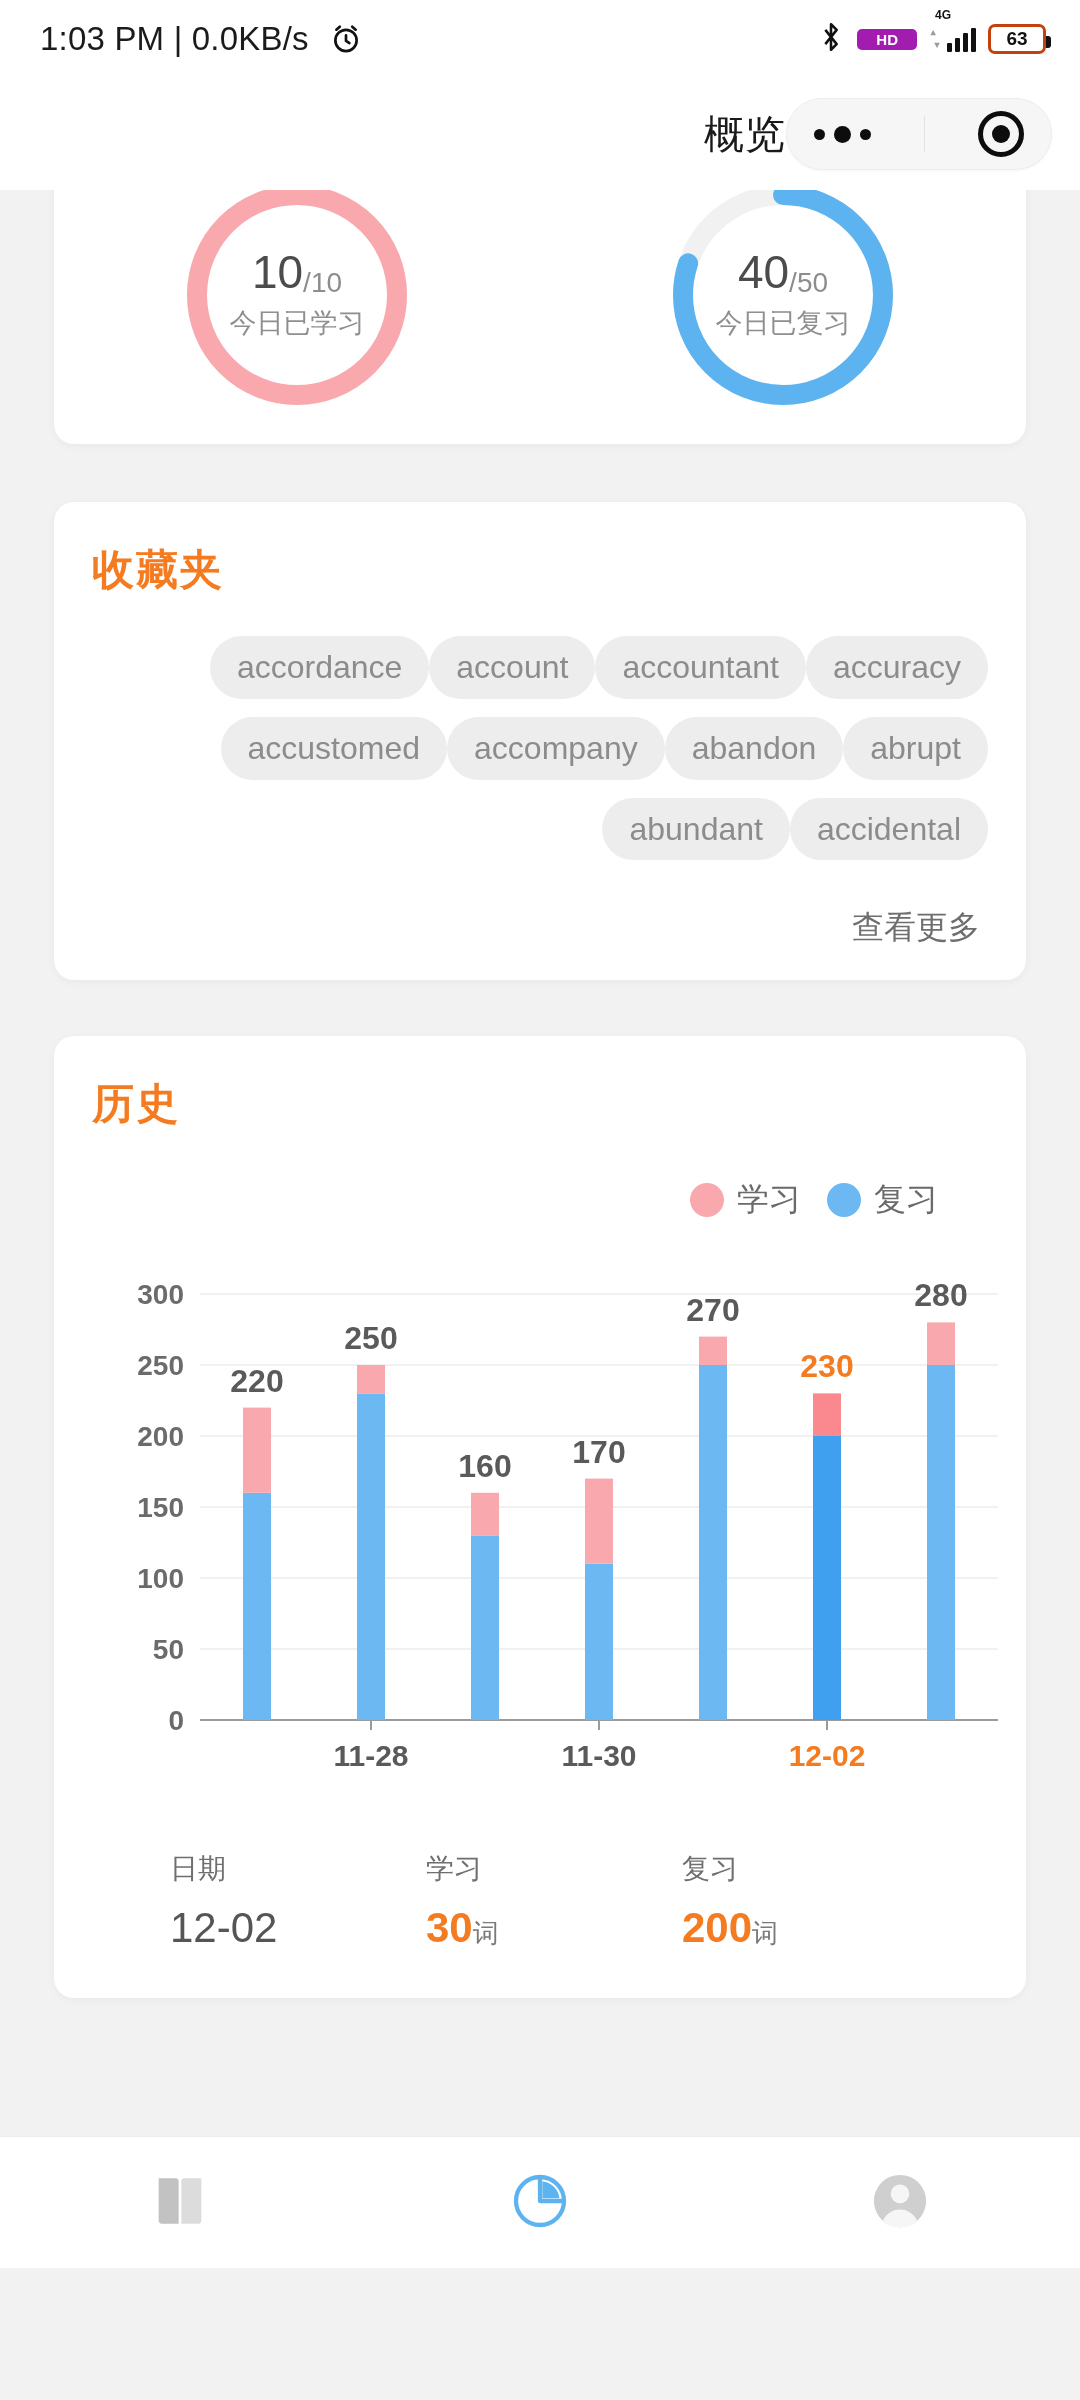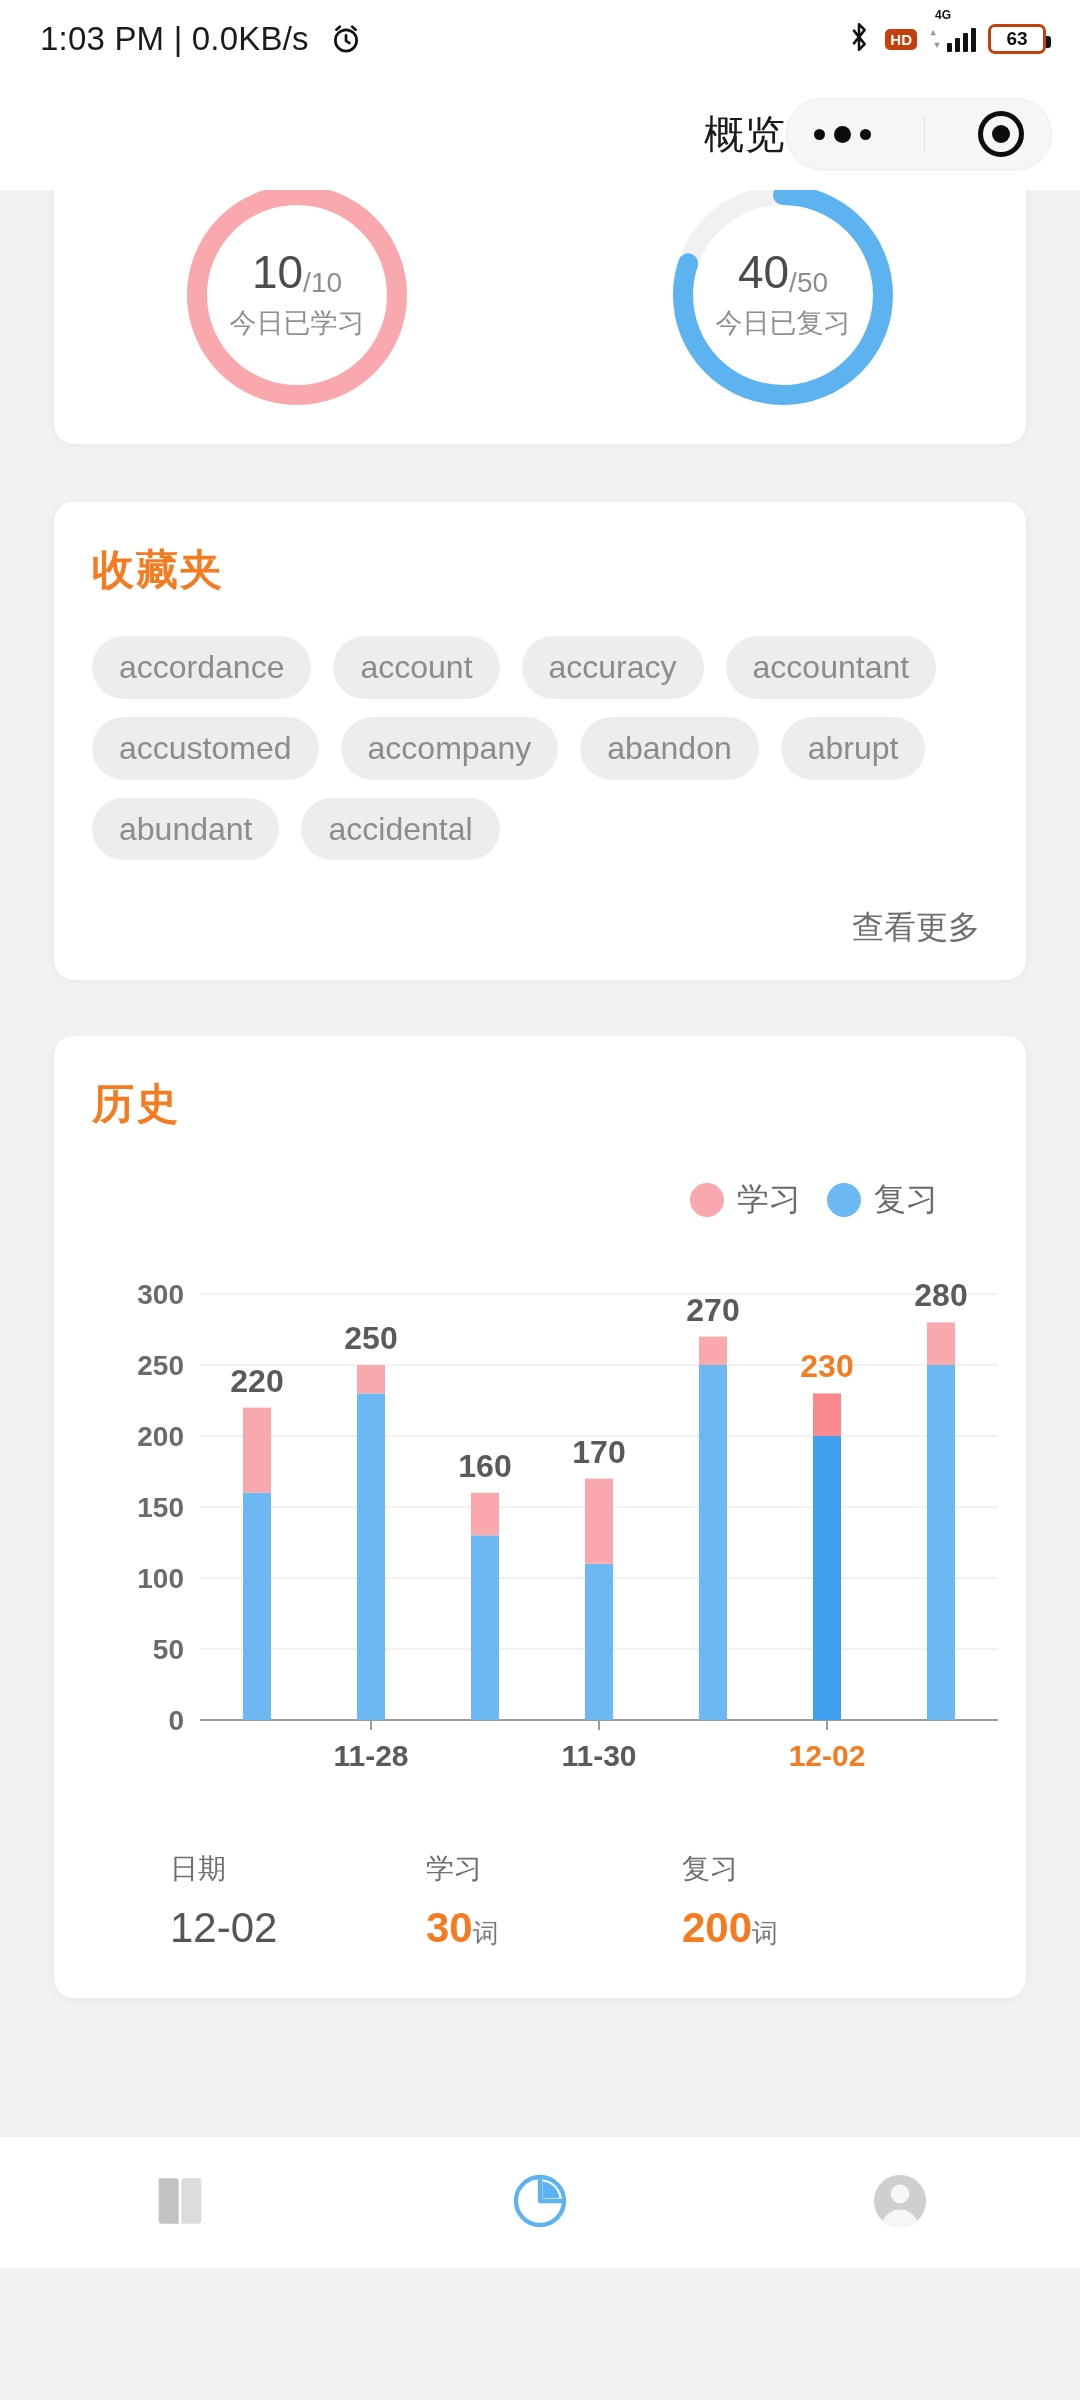--- a/index.html
+++ b/index.html
@@ -15,22 +15,22 @@
     height: 78px; width: 100%;
     background: #ffffff;
     display: flex; align-items: center; justify-content: space-between;
     padding: 0 34px 0 40px;
   }
   .sb-left { display: flex; align-items: center; gap: 12px; }
   .sb-clock { font-size: 33px; color: #1b1b1b; font-weight: 500; letter-spacing: .2px; }
   .alarm-icon { margin-left: 8px; display:inline-flex; }
   .sb-right { display: flex; align-items: center; gap: 12px; }
   .hd-badge {
-    background:#c2410c; color:#fff; font-size:15px; font-weight:700;
-    border-radius:5px; padding: 3px 5px; line-height:1;
+    background:#a21caf; color:#fff; font-size:15px; font-weight:700;
+    border-radius:5px; padding: 3px 19px; line-height:1;
   }
   .net-wrap { display:flex; align-items:flex-end; gap:2px; position:relative; }
   .net-4g { font-size:12px; color:#111; font-weight:600; position:absolute; top:-18px; left:6px; }
   .bars { display:flex; align-items:flex-end; gap:3px; height:26px; }
   .bars i { display:block; width:5px; background:#111; border-radius:1px; }
   .battery {
     width:58px; height:30px; border:3px solid #c2410c; border-radius:7px;
     display:flex; align-items:center; justify-content:center; position:relative;
   }
   .battery:after {
@@ -74,21 +74,21 @@
   .ring svg { transform: rotate(-90deg); display:block; }
   .ring-label { position:absolute; inset:0; display:flex; flex-direction:column;
     align-items:center; justify-content:center; gap:10px; }
   .ring-val { font-size:46px; color:#4c4c4c; font-weight:400; line-height:1; }
   .ring-val sub { font-size:28px; color:#8d8d8d; vertical-align: baseline; position:relative; top:4px; }
   .ring-sub { font-size:27px; color:#8f8f8f; }
 
   
   .fav-card { margin-top: 58px; padding: 40px 38px 30px 38px; }
   .sec-title { font-size:42px; font-weight:bold; color:#f47b20; letter-spacing:2px; }
-  .chips { display:flex; flex-wrap:wrap; gap:18px 22px; margin-top: 38px; }
+  .chips { display:flex; flex-wrap:wrap; gap:18px 0; margin-top: 38px; justify-content: flex-end; }
   .chip {
     background:#ededed; color:#8c8c8c; font-size:32px;
     border-radius:34px; padding: 13px 27px; line-height:1.15;
   }
   .more-row { display:flex; justify-content:flex-end; margin-top: 46px; padding-right: 8px;}
   .more-link { font-size:32px; color:#6e6e6e; }
 
   
   .hist-card { margin-top: 56px; padding: 40px 38px 46px 38px; }
   .legend { display:flex; align-items:center; justify-content:flex-end; gap:26px; margin-top: 46px; padding-right:50px;}
@@ -203,22 +203,22 @@
       </div>
 
     </div>
   </div>
 
   <div class="card fav-card">
     <div class="sec-title">收藏夹</div>
     <div class="chips" id="chips">
         <span class="chip">accordance</span>
         <span class="chip">account</span>
+        <span class="chip">accountant</span>
         <span class="chip">accuracy</span>
-        <span class="chip">accountant</span>
         <span class="chip">accustomed</span>
         <span class="chip">accompany</span>
         <span class="chip">abandon</span>
         <span class="chip">abrupt</span>
         <span class="chip">abundant</span>
         <span class="chip">accidental</span>
       </div>
     <div class="more-row">
       <span class="more-link">查看更多</span>
     </div>

